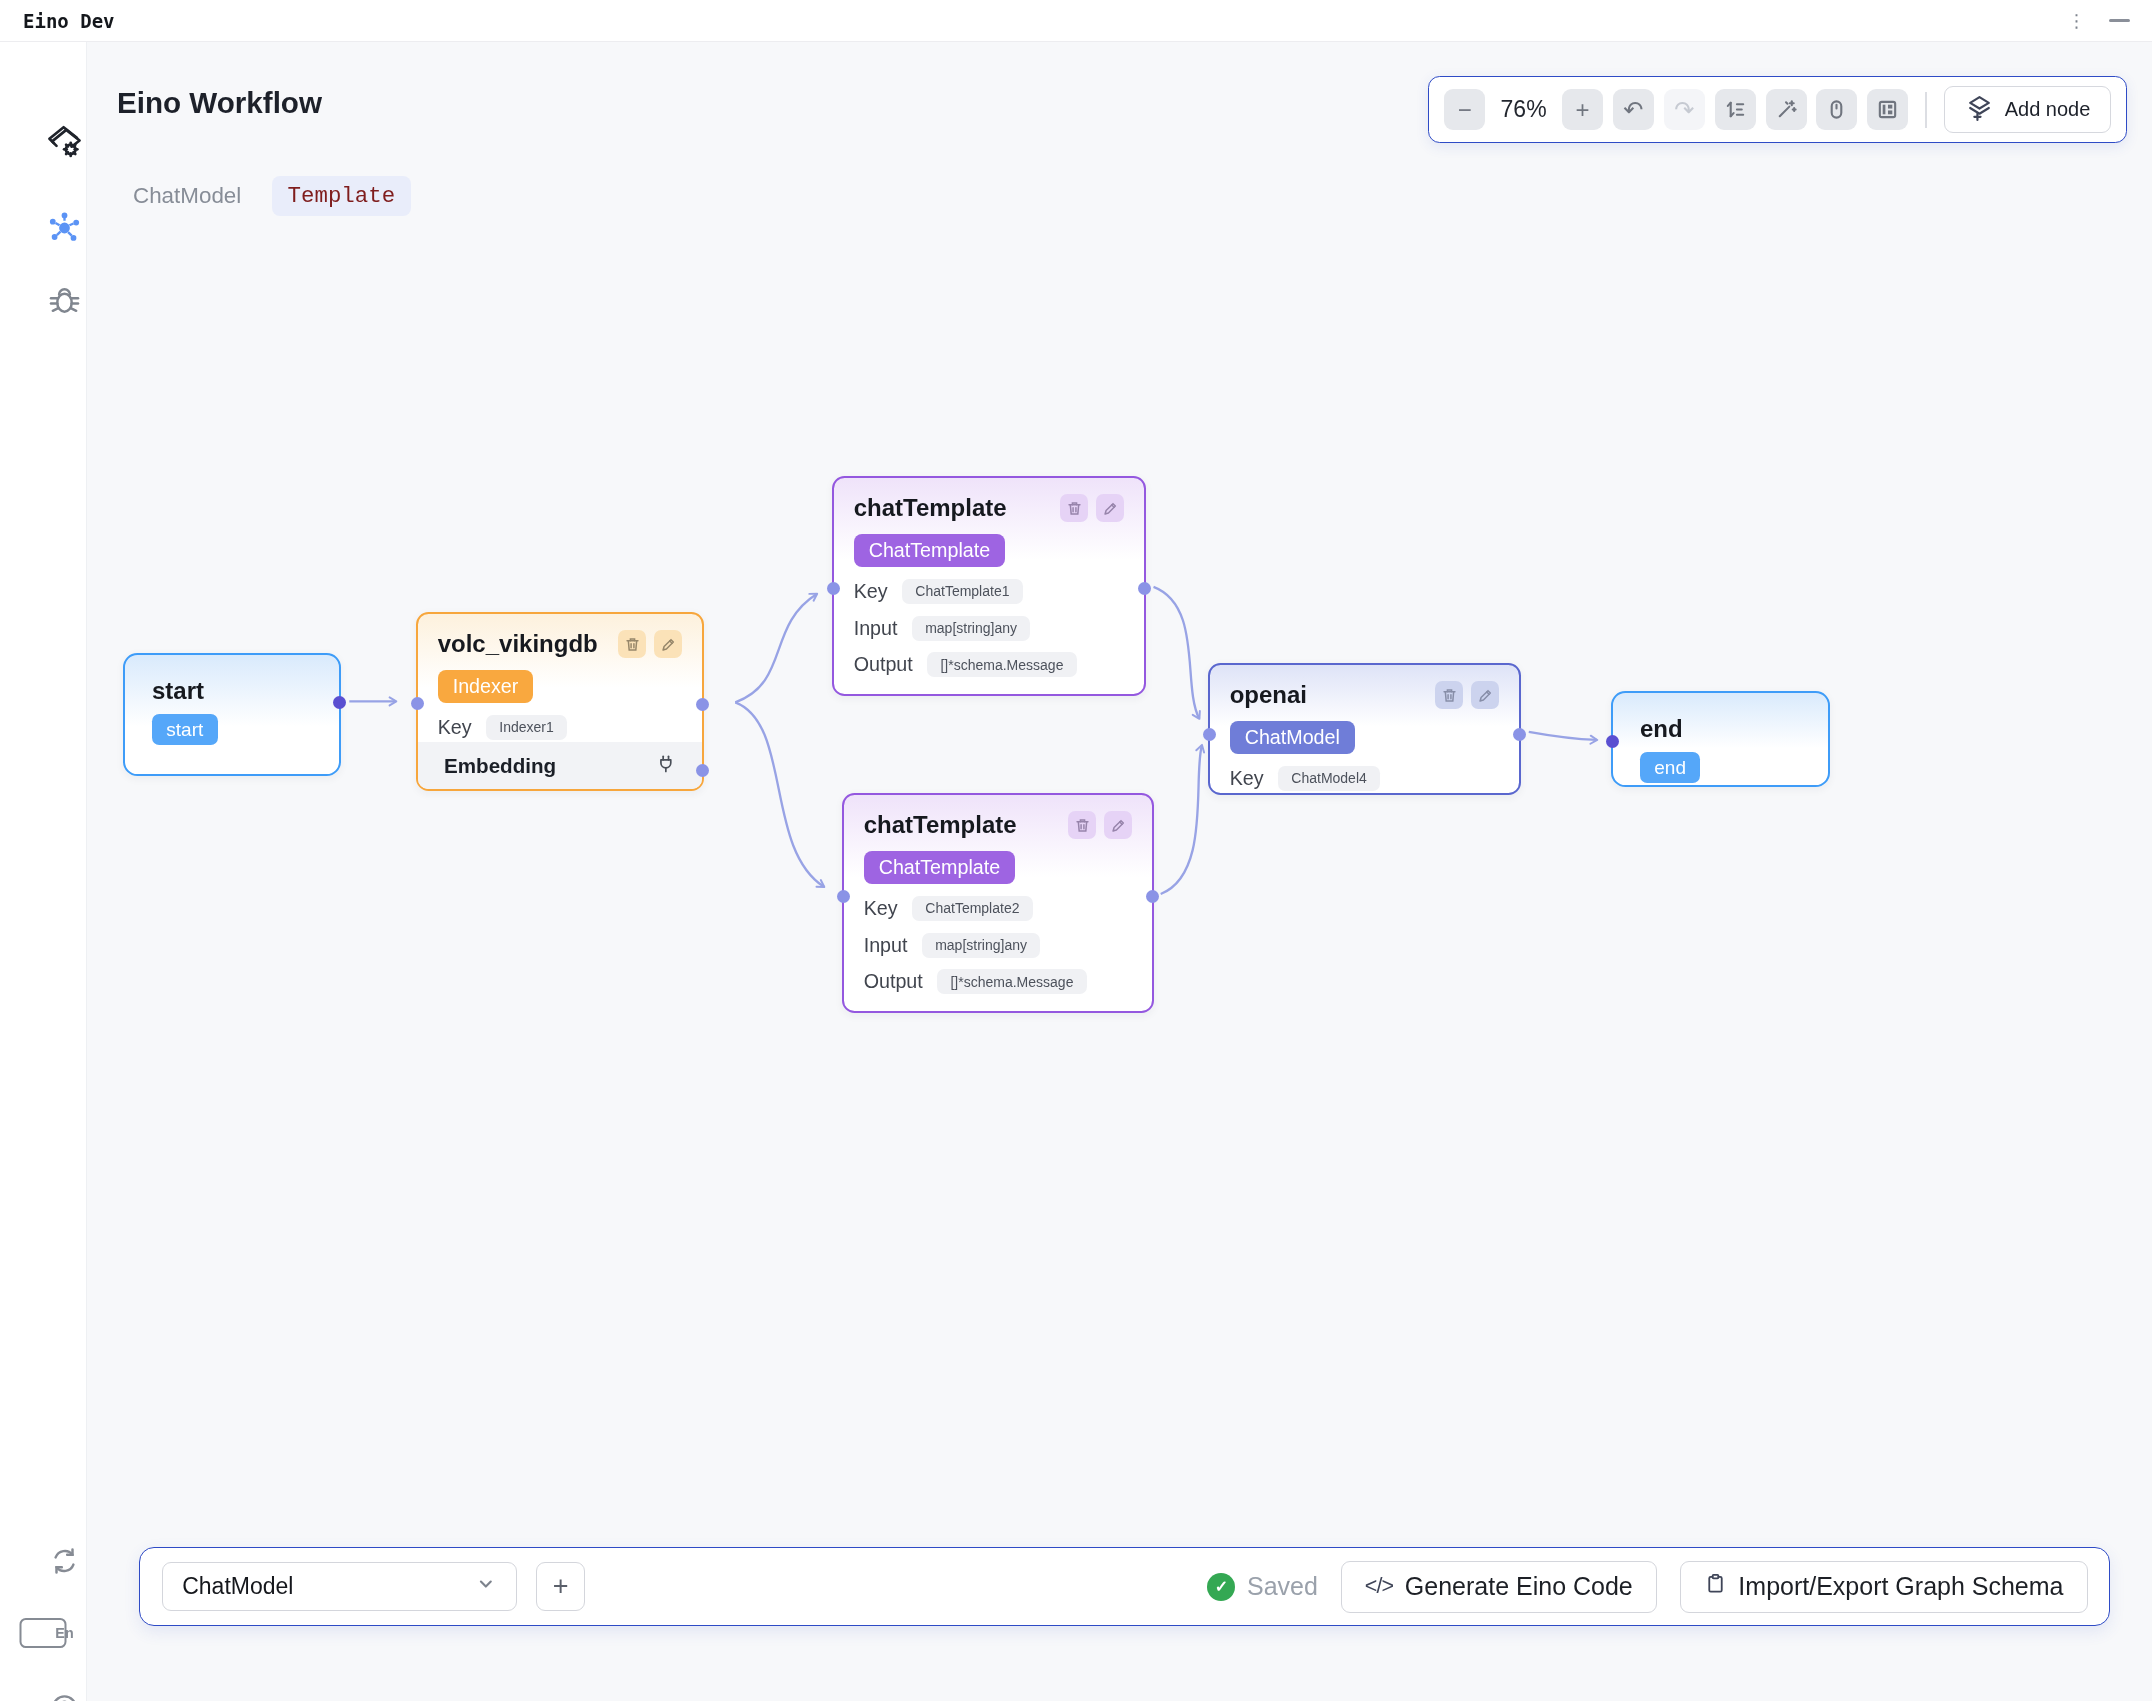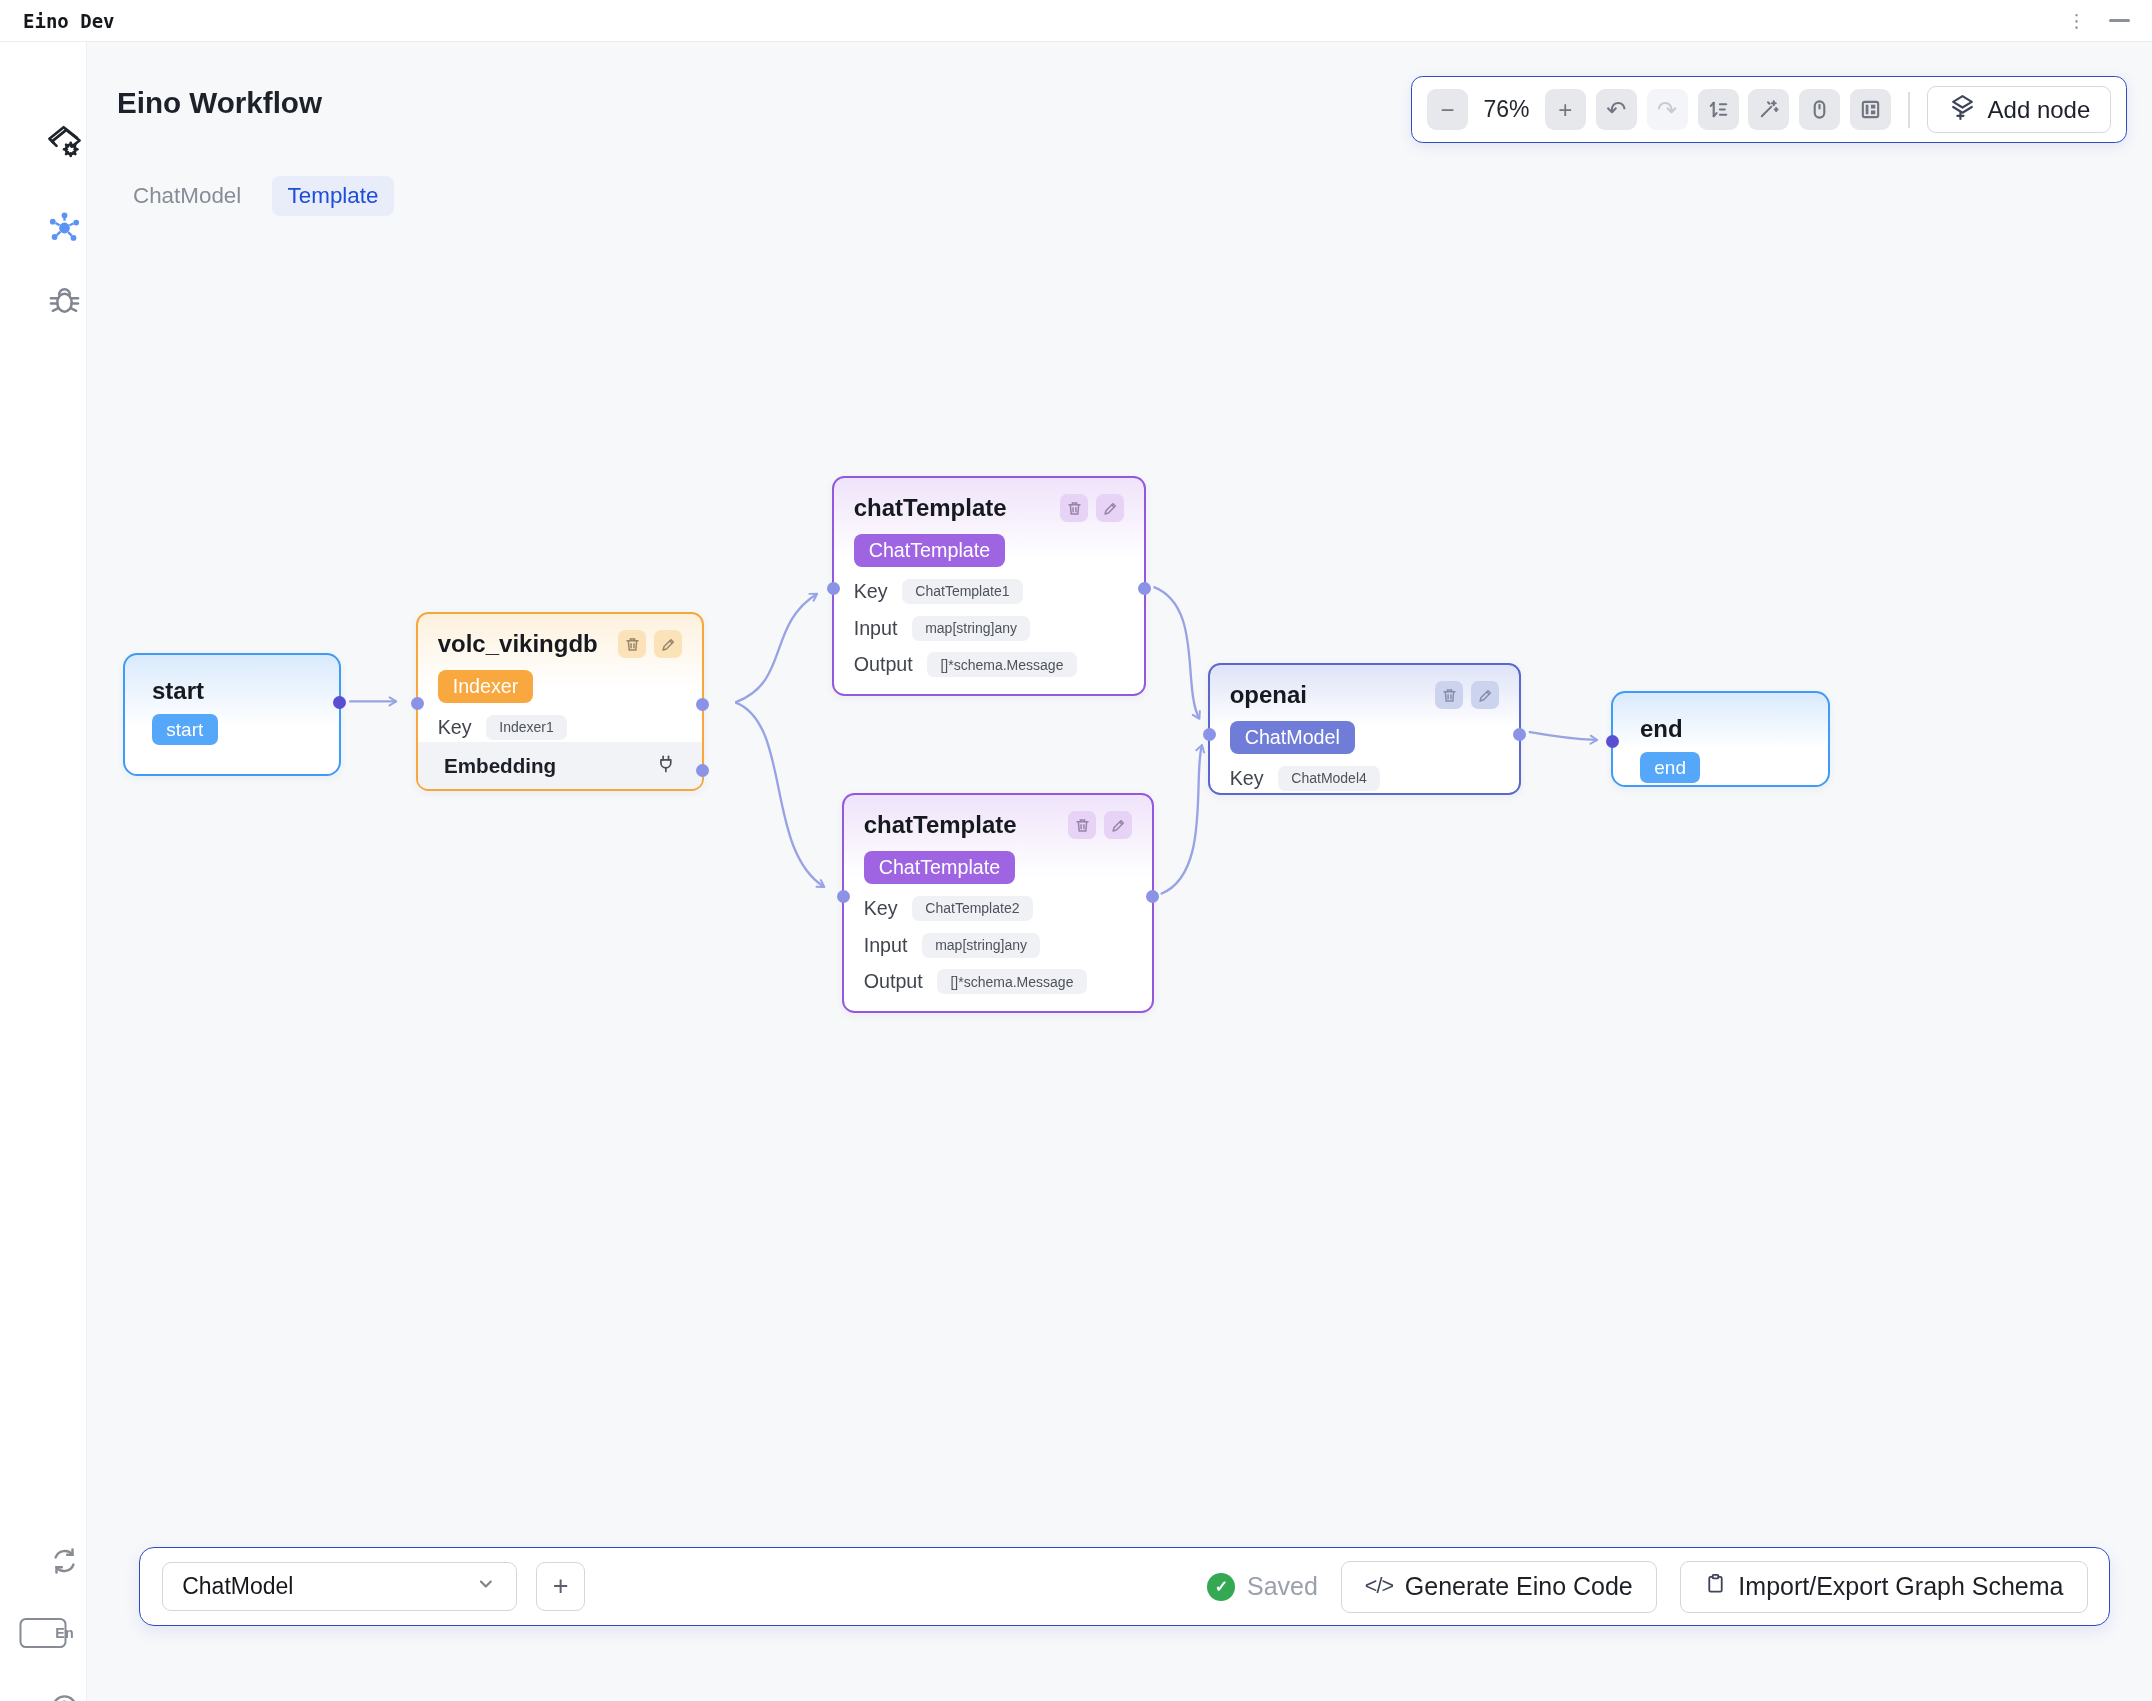--- a/index.html
+++ b/index.html
@@ -27,26 +27,26 @@
   
   .page-title { position:absolute; left:117px; top:86px; font-size:29.6px; font-weight:bold; color:#1d212a; z-index:10; }
 
   
   .toolbar { position:absolute; top:76px; right:26px; height:67px; background:#ffffff; border:1.8px solid #2e4bc6; border-radius:11.6px; display:flex; align-items:center; gap:9.9px; padding:0 15px; z-index:25; box-shadow:0 3.6px 12.5px rgba(46,75,198,0.10); }
   .tool-btn { width:41px; height:41px; border-radius:9px; background:#e6e8ec; border:none; color:#70757f; font-size:24px; display:flex; align-items:center; justify-content:center; cursor:pointer; font-family:"Liberation Sans",sans-serif; }
   .tool-btn.disabled { background:#f4f5f8; color:#c6cad2; cursor:default; }
   .tool-btn svg { display:block; }
   .zoom-level { font-size:23px; color:#23272f; min-width:57px; text-align:center; }
   .tool-divider { width:1.8px; height:36px; background:#dcdee3; margin:0 7.2px; }
-  .add-node-btn { height:47px; border:1.8px solid #d6d8de; background:#ffffff; border-radius:9px; display:flex; align-items:center; gap:10.7px; padding:0 19.7px; font-size:24px; color:#1d212a; cursor:pointer; font-family:"Liberation Sans",sans-serif; }
+  .add-node-btn { height:47px; border:1.8px solid #d6d8de; background:#ffffff; border-radius:9px; display:flex; align-items:center; gap:10.7px; padding:0 19.7px; font-size:20px; color:#1d212a; cursor:pointer; font-family:"Liberation Sans",sans-serif; }
 
   
   .tabs { position:absolute; left:117px; top:176px; display:flex; align-items:center; gap:14.3px; z-index:10; }
   .tab { font-size:22.4px; color:#878d97; padding:7.2px 16px; border-radius:8px; cursor:pointer; }
-  .tab.active { background:#e9edfa; color:#1d4ed8; }
+  .tab.active { background:#e9edfa; color:#7f1d1d;font-family:Liberation Mono, monospace; }
 
   
   .canvas { position:absolute; inset:0; z-index:5; }
   .edges { position:absolute; inset:0; pointer-events:none; }
   .node { position:absolute; background:#ffffff; border-radius:12.5px; box-shadow:0 2.7px 9px rgba(20,30,60,0.05); }
   .node-title { font-size:24px; font-weight:bold; color:#16191f; }
   .title-row { display:flex; align-items:flex-start; justify-content:space-between; }
   .node-actions { display:flex; gap:8px; }
   .act-btn { width:28px; height:28px; border:none; border-radius:7.2px; display:flex; align-items:center; justify-content:center; cursor:pointer; }
   .badge { display:inline-block; margin-top:11.6px; padding:5.4px 15px; border-radius:8px; color:#ffffff; font-size:19.7px; }

